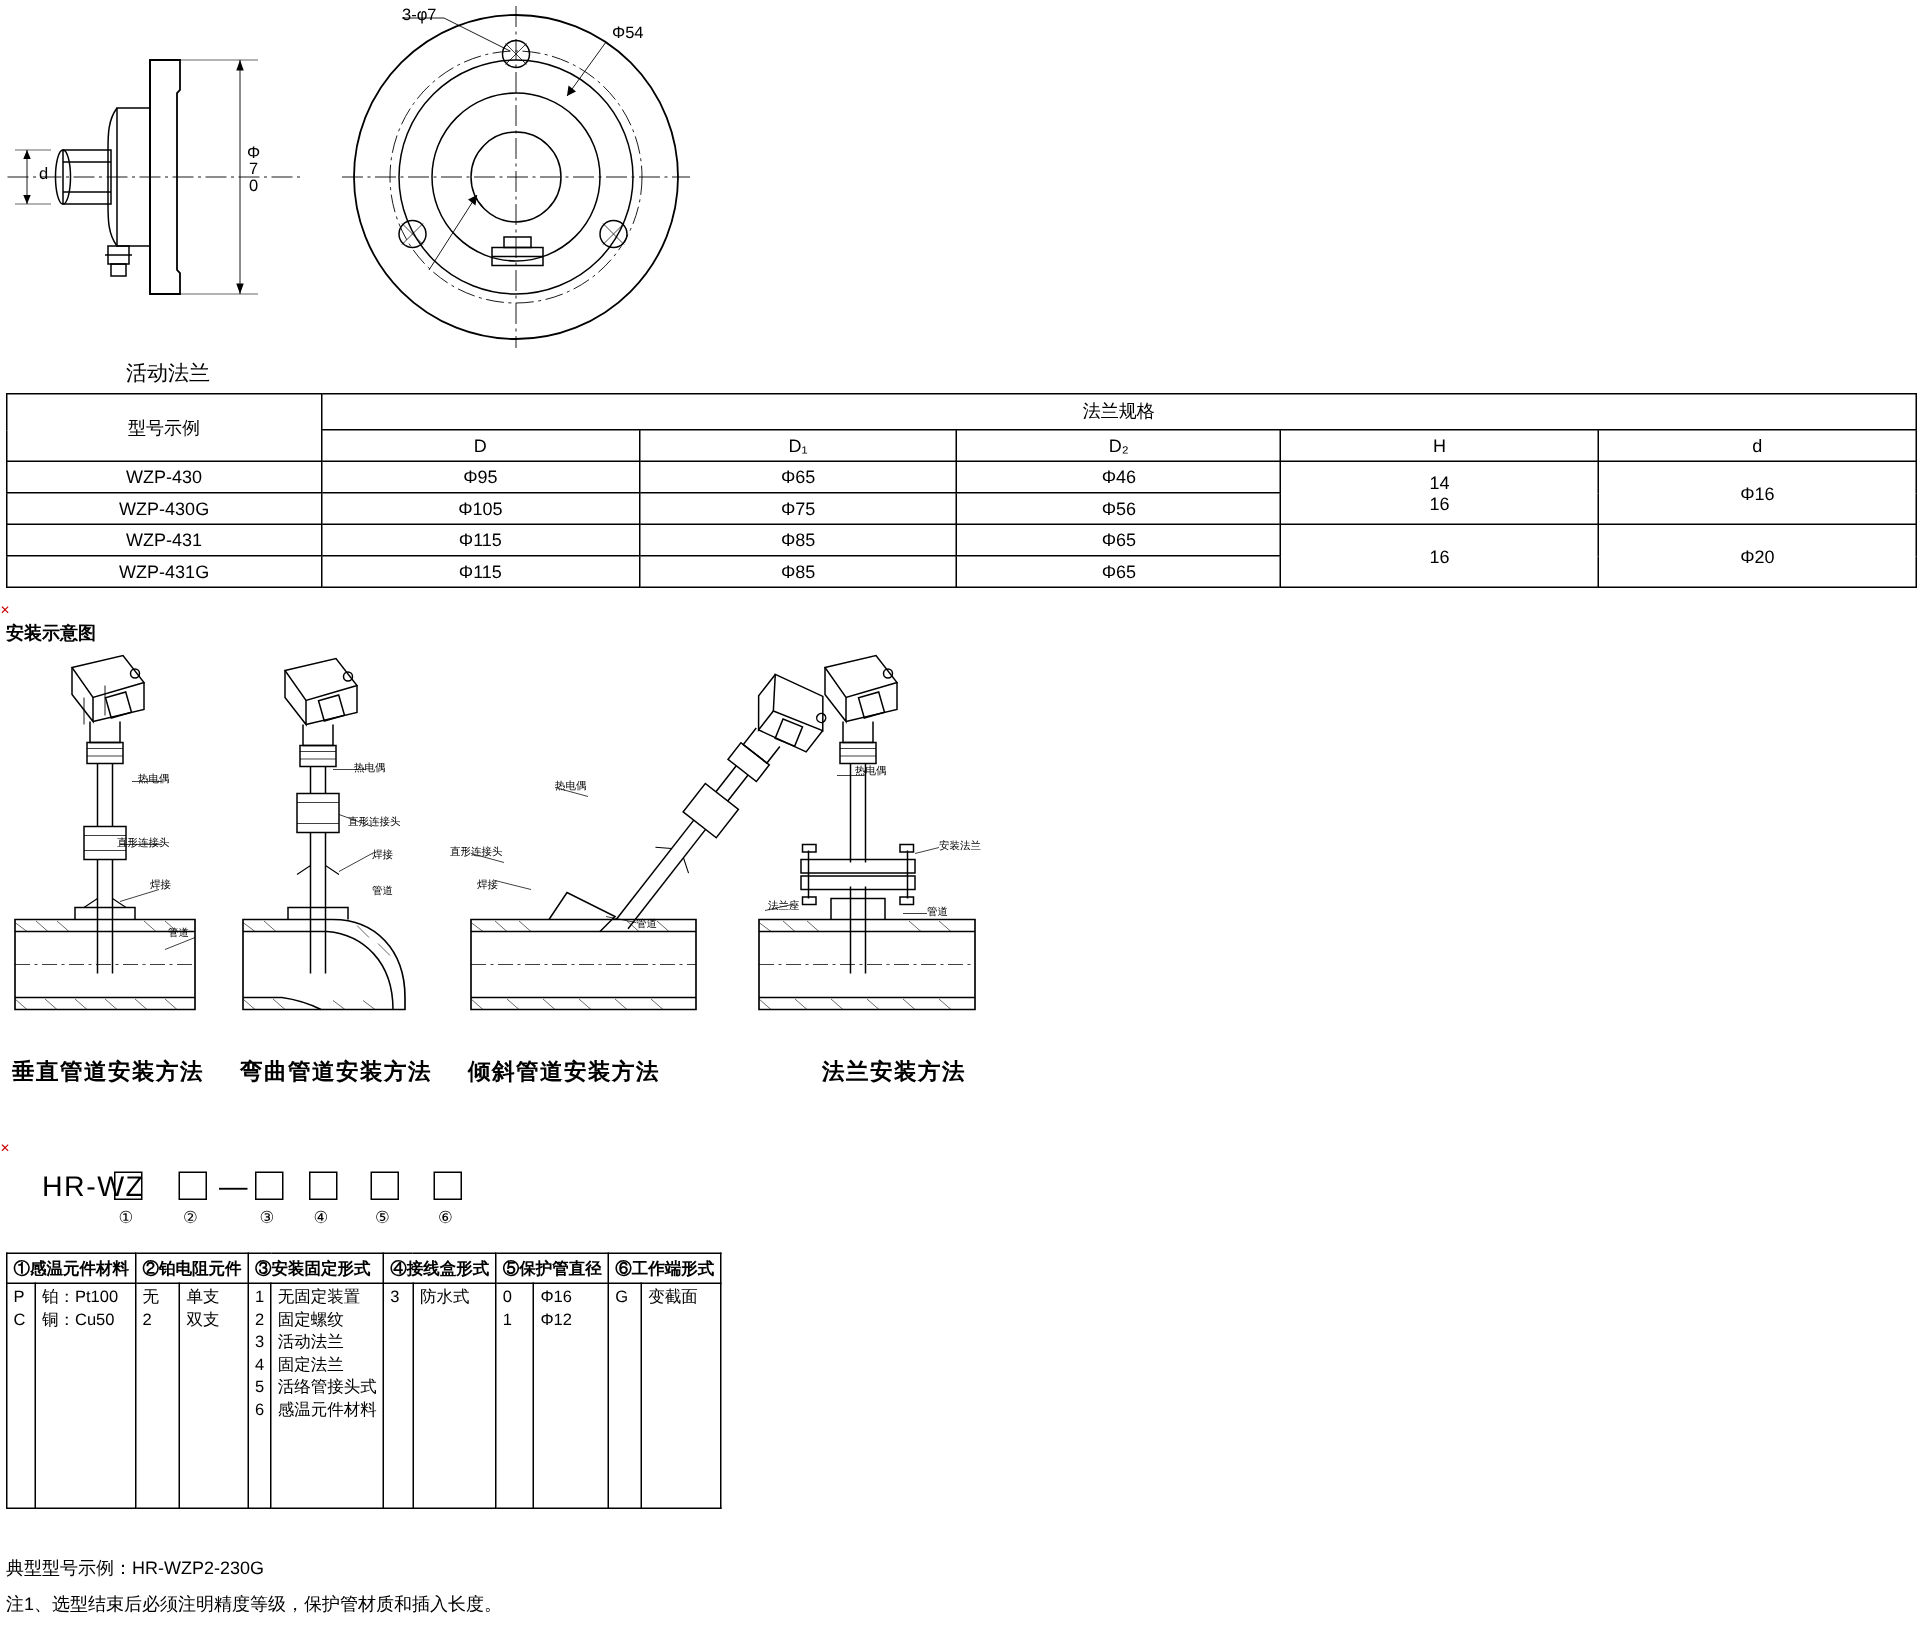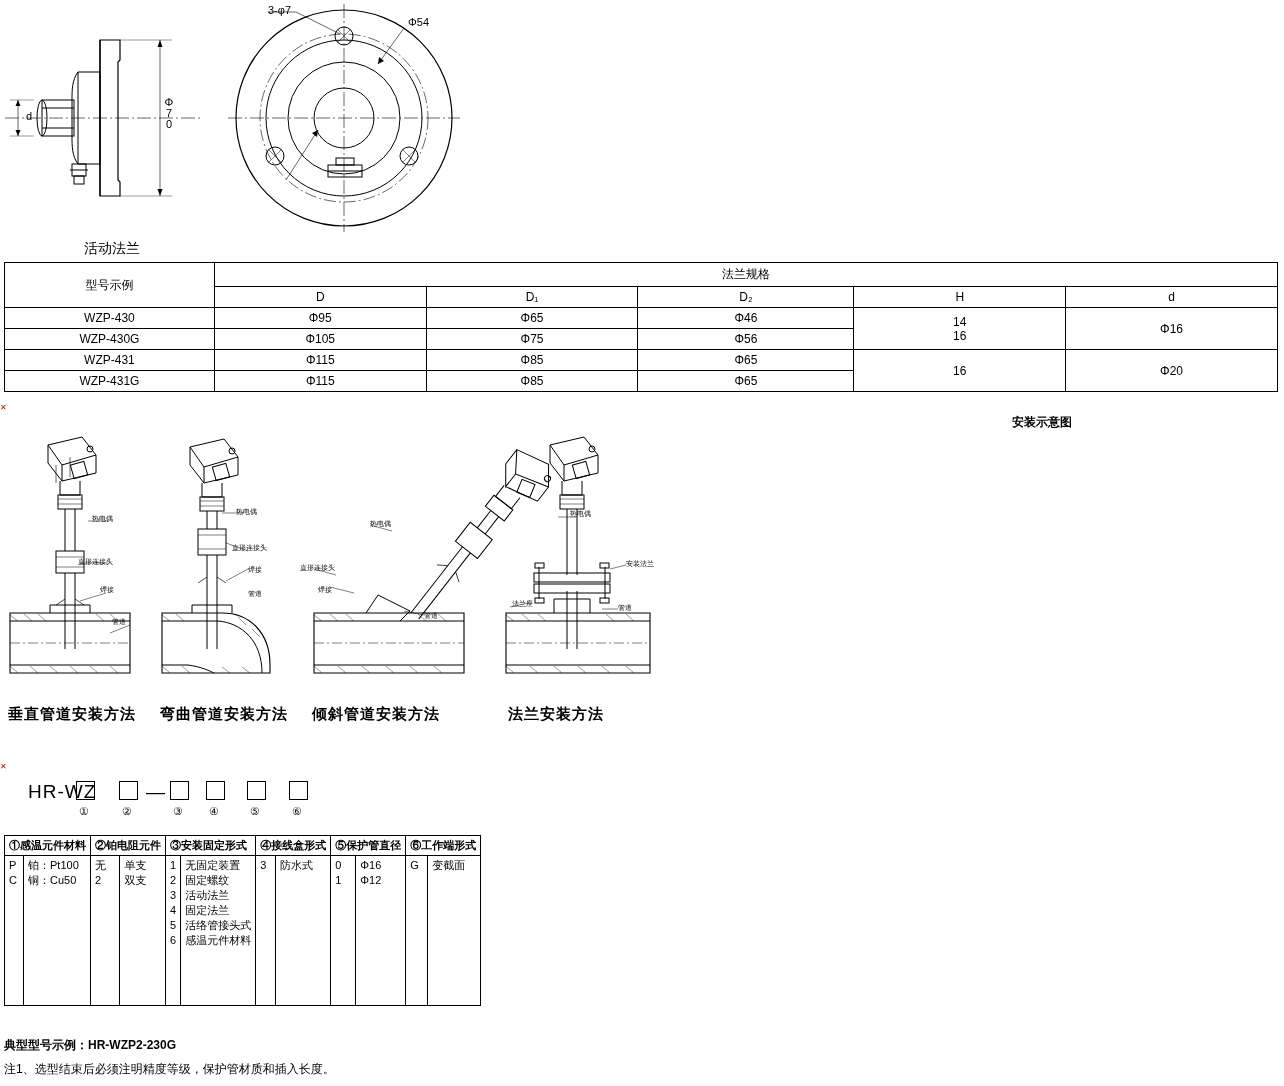--- a/index.html
+++ b/index.html
@@ -12,21 +12,21 @@
     position: relative;
     overflow: hidden;
   }
   .page { position:relative; width:1072px; height:1086px; }
 
   
   .drawings { position:relative; height:240px; width:100%; }
   .dim-label { position:absolute; font-size:11px; font-family:"Liberation Sans", sans-serif; }
 
   
-  .section-title { font-size:12px; font-weight:bold; margin:0 0 2px 4px;text-align:right; }
+  .section-title { font-size:12px; font-weight:bold; margin:0 0 2px 4px; }
   .subheading { font-size:14px; margin-left:84px; }
 
   
   table.flange {
     border-collapse: collapse;
     width: 1274px;
     margin: 4px 0 0 4px;
     font-size: 12px;
   }
   table.flange td, table.flange th {
@@ -65,21 +65,21 @@
     border: 1px solid #000;
     vertical-align: top;
     padding: 2px 4px;
   }
   table.sel .hdr { font-weight:bold; white-space:nowrap; }
   table.sel .sub-hdr { white-space:nowrap; }
   .lines div { line-height: 15px; white-space:nowrap; }
 
   
   .note { font-size:12px; margin:7px 0 0 4px; }
-  .note.bold { font-weight:bold;margin-top:31px; }
+  .note.bold { font-weight:normal;margin-top:31px; }
 
   .redmark { color:#c00; font-size:8px; }
   svg { display:block; }
 </style>
 </head>
 <body>
 
 <div class="page">
 
   <div class="drawings">
@@ -411,21 +411,21 @@
     <span class="callout" style="left:424px; top:178px;">管道</span>
 
     <span class="callout" style="left:570px; top:76px;">热电偶</span>
     <span class="callout" style="left:626px; top:126px;">安装法兰</span>
     <span class="callout" style="left:512px; top:166px;">法兰座</span>
     <span class="callout" style="left:618px; top:170px;">管道</span>
 
     <span class="install-caption" style="left:8px;   top:272px;">垂直管道安装方法</span>
     <span class="install-caption" style="left:160px; top:272px;">弯曲管道安装方法</span>
     <span class="install-caption" style="left:312px; top:272px;">倾斜管道安装方法</span>
-    <span class="install-caption" style="left:508px; top:272px;">法兰安装方法</span>
+    <span class="install-caption" style="left:548px; top:272px;">法兰安装方法</span>
   </div>
 
   <div style="margin-top:22px;">
     <span class="redmark">✕</span>
   </div>
 
   <div class="model-code">
     <span class="mc-text">HR-WZ</span>
     <span class="mc-box" style="left:48px;"></span>
     <span class="mc-box" style="left:91px;"></span>

